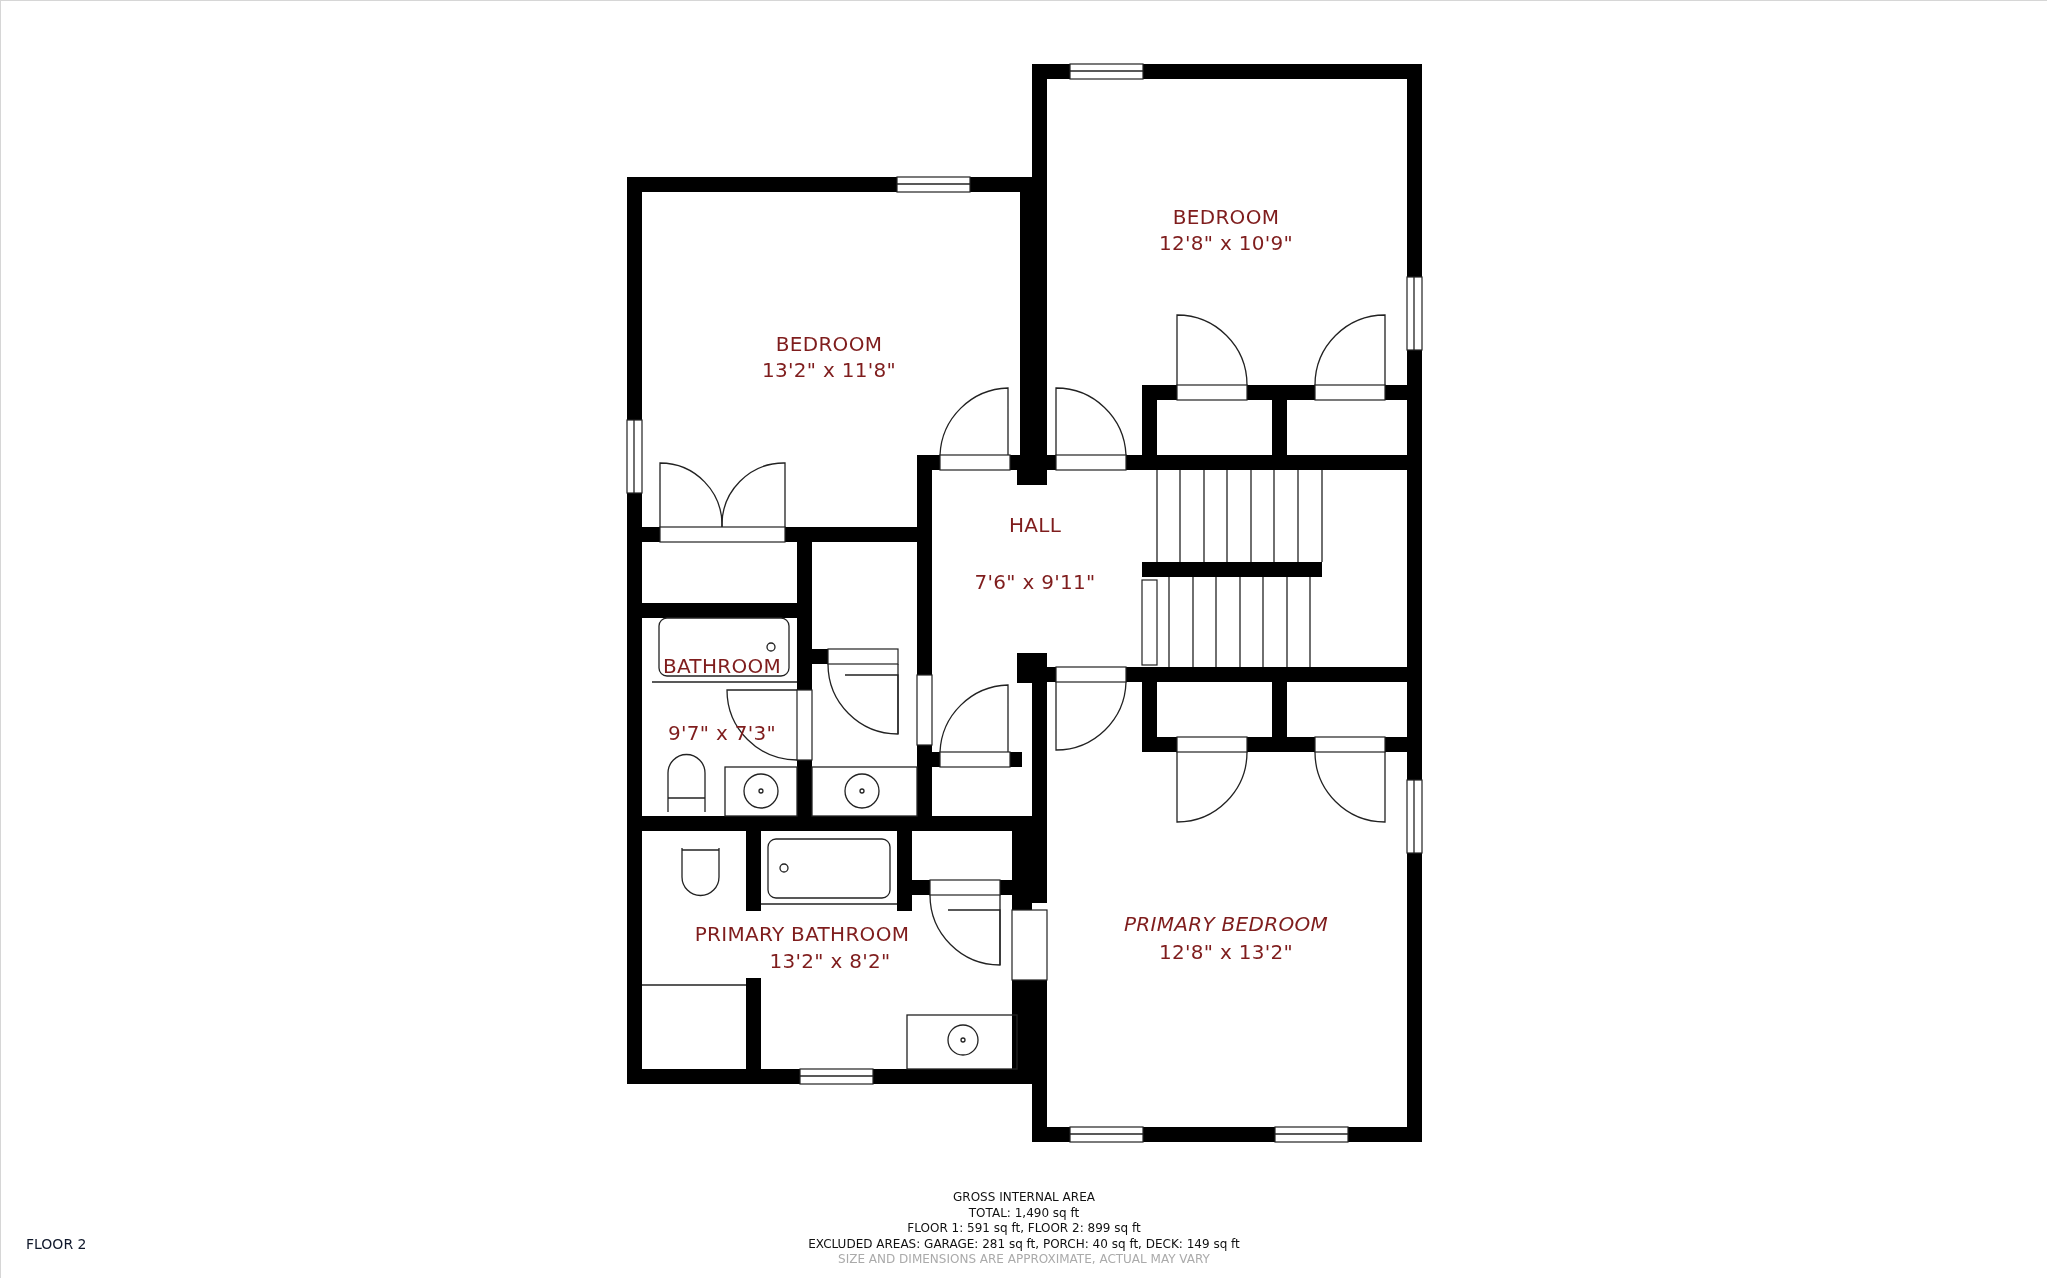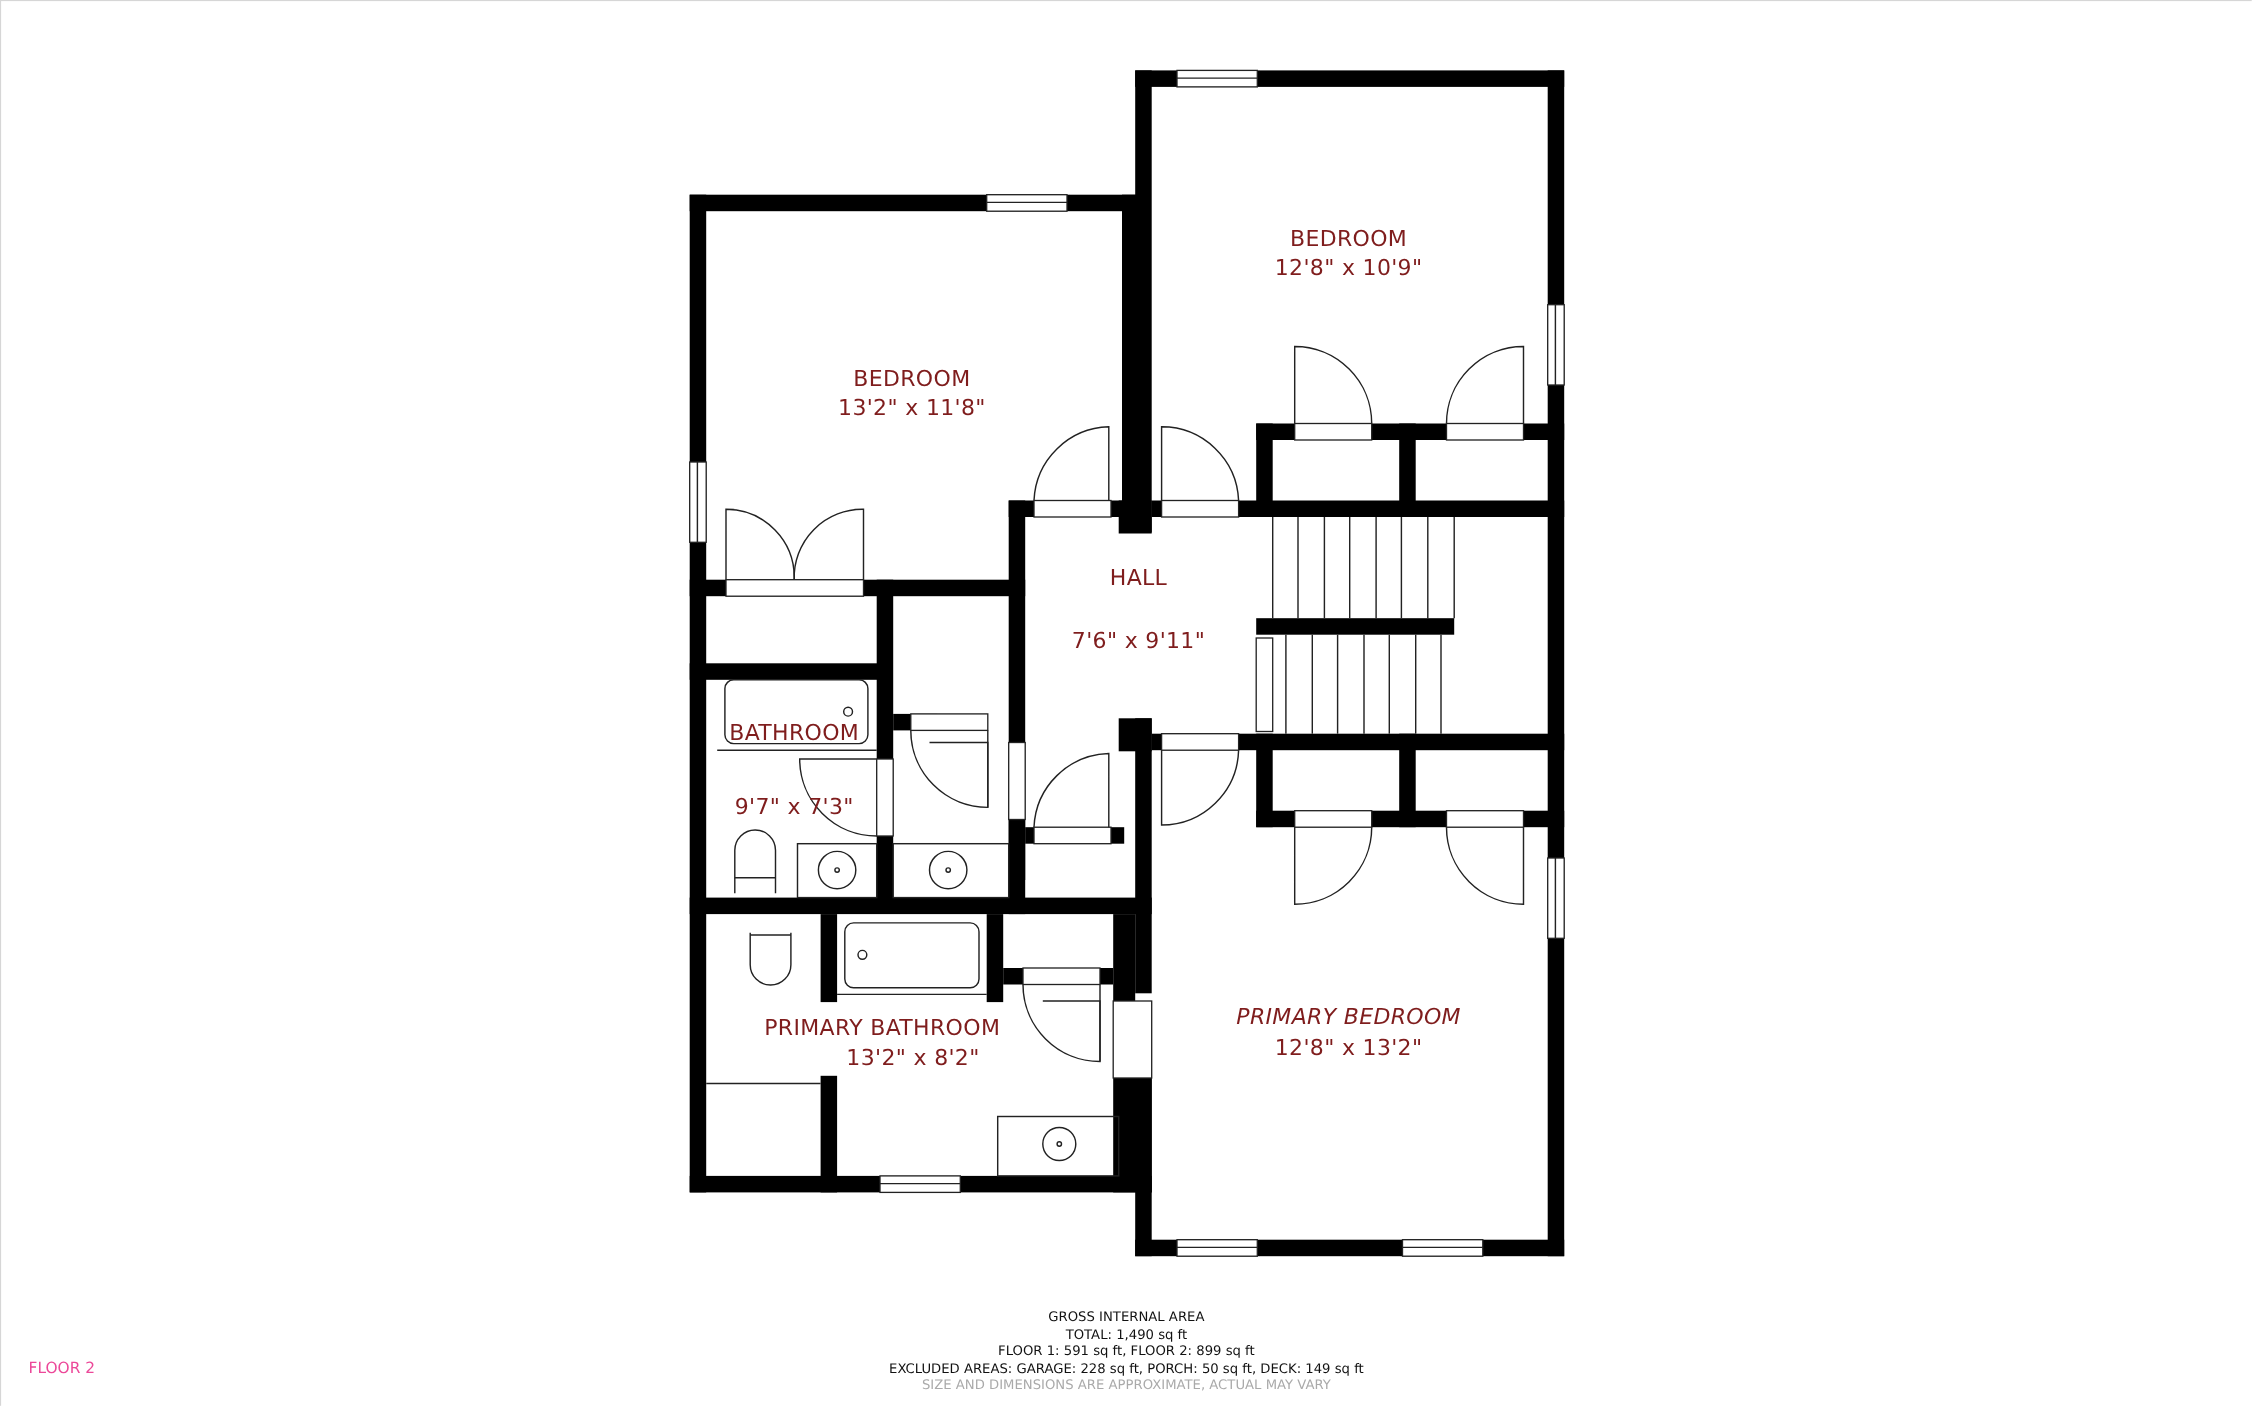--- a/index.html
+++ b/index.html
@@ -5,21 +5,21 @@
   html, body { margin: 0; padding: 0; background: #ffffff; }
   body { width: 2048px; height: 1279px; position: relative; overflow: hidden; font-family: "DejaVu Sans", sans-serif; }
   .frame { position: absolute; left: 0; top: 0; width: 2046px; height: 1277px; border-top: 1px solid #d6d6d6; border-left: 1px solid #d6d6d6; }
   svg.plan { position: absolute; left: 0; top: 0; }
   .wall { fill: #000; }
   .thin { fill: none; stroke: #222; stroke-width: 1.3; }
   .win { fill: #fff; stroke: #222; stroke-width: 1.2; }
   .room-name, .room-dim { position: absolute; transform: translateX(-50%); white-space: nowrap; color: #7f1d1d; font-size: 20px; letter-spacing: 0.3px; }
   .footer { position: absolute; left: 1024px; top: 1166px; transform: translateX(-50%); text-align: center; font-size: 12px; line-height: 15.5px; color: #111; white-space: nowrap; margin-top: 24px; }
   .footer .note { color: #aaaaaa; }
-  .floor-label { position: absolute; left: 26px; top: 1236px; font-size: 14px; color: #ec4899; }
+  .floor-label { position: absolute; left: 26px; top: 1236px; font-size: 14px; color: #0f172a; }
 </style>
 </head>
 <body>
 
 <div class="frame"></div>
 
 <svg class="plan" width="2048" height="1279" viewBox="0 0 2048 1279">
 
   <g>
 
@@ -204,17 +204,17 @@
 </div>
 <div>
   <div class="room-name" style="left:1226px; top:912px;font-style:italic;">PRIMARY BEDROOM</div>
   <div class="room-dim" style="left:1226px; top:940px;">12'8" x 13'2"</div>
 </div>
 
 <div class="footer">
   <div>GROSS INTERNAL AREA</div>
   <div>TOTAL: 1,490 sq ft</div>
   <div>FLOOR 1: 591 sq ft, FLOOR 2: 899 sq ft</div>
-  <div>EXCLUDED AREAS: GARAGE: 228 sq ft, PORCH: 50 sq ft, DECK: 149 sq ft</div>
+  <div>EXCLUDED AREAS: GARAGE: 281 sq ft, PORCH: 40 sq ft, DECK: 149 sq ft</div>
   <div class="note">SIZE AND DIMENSIONS ARE APPROXIMATE, ACTUAL MAY VARY</div>
 </div>
 
 <div class="floor-label">FLOOR 2</div>
 
 </body></html>

